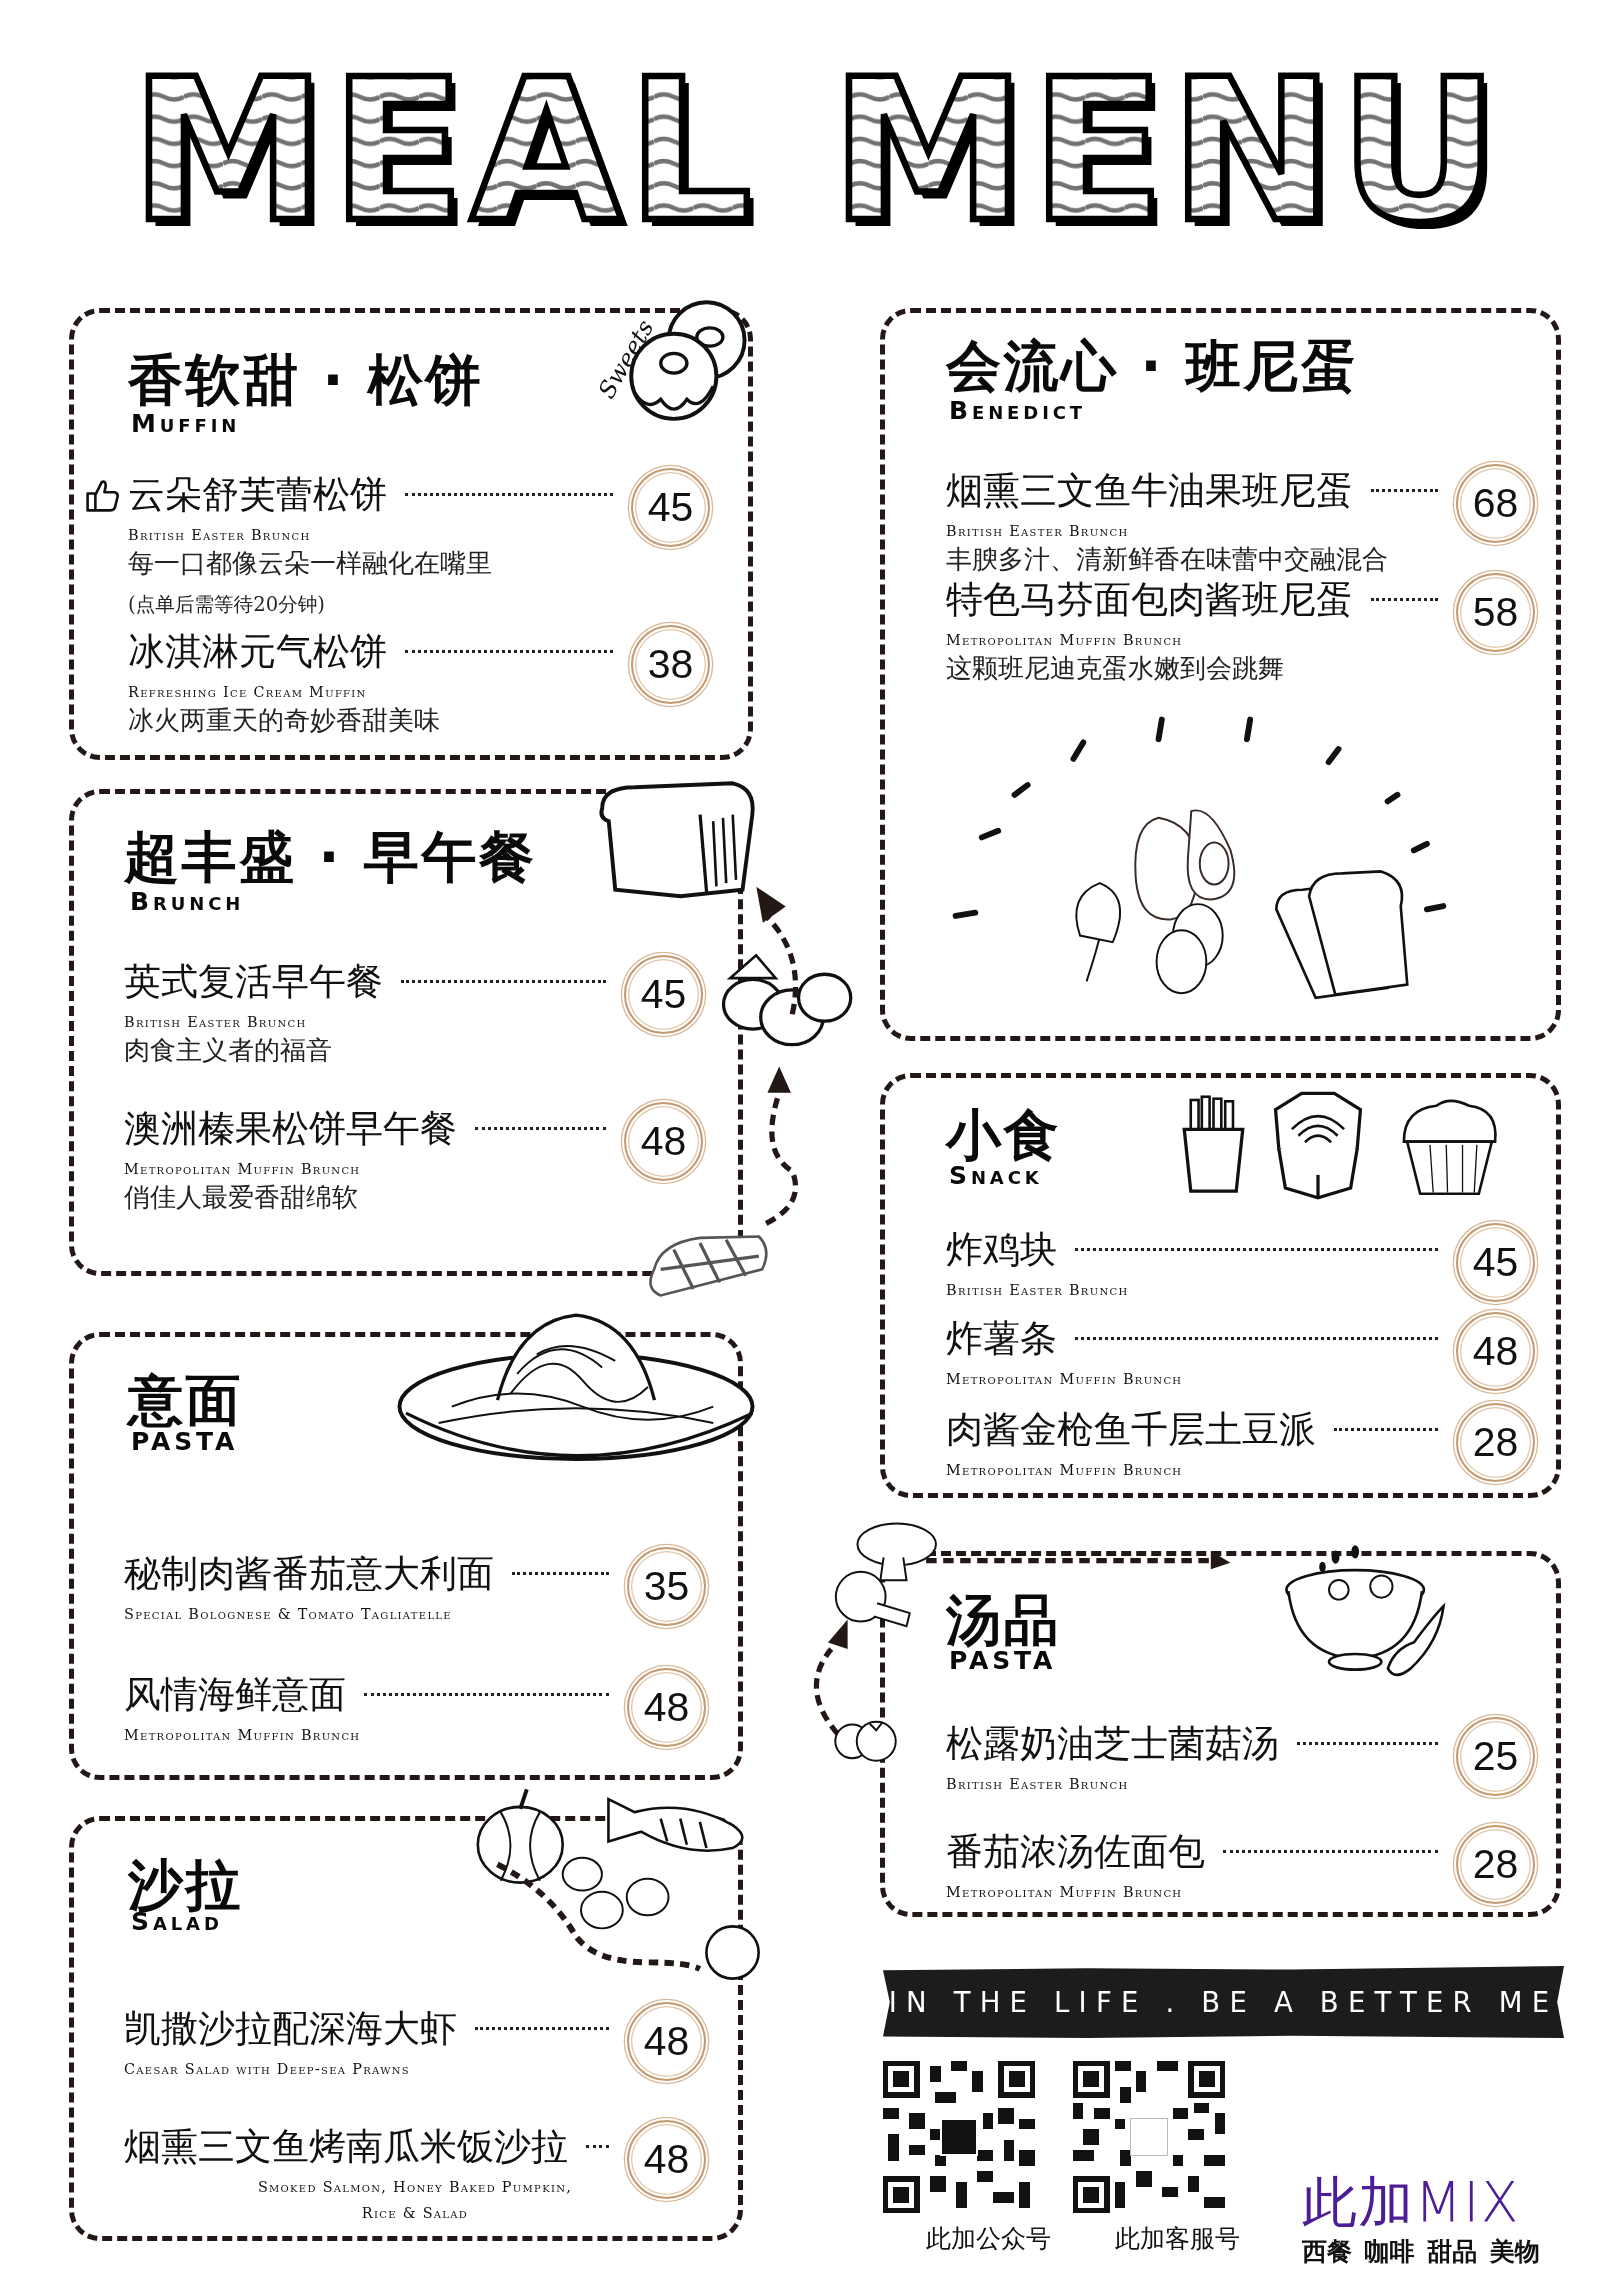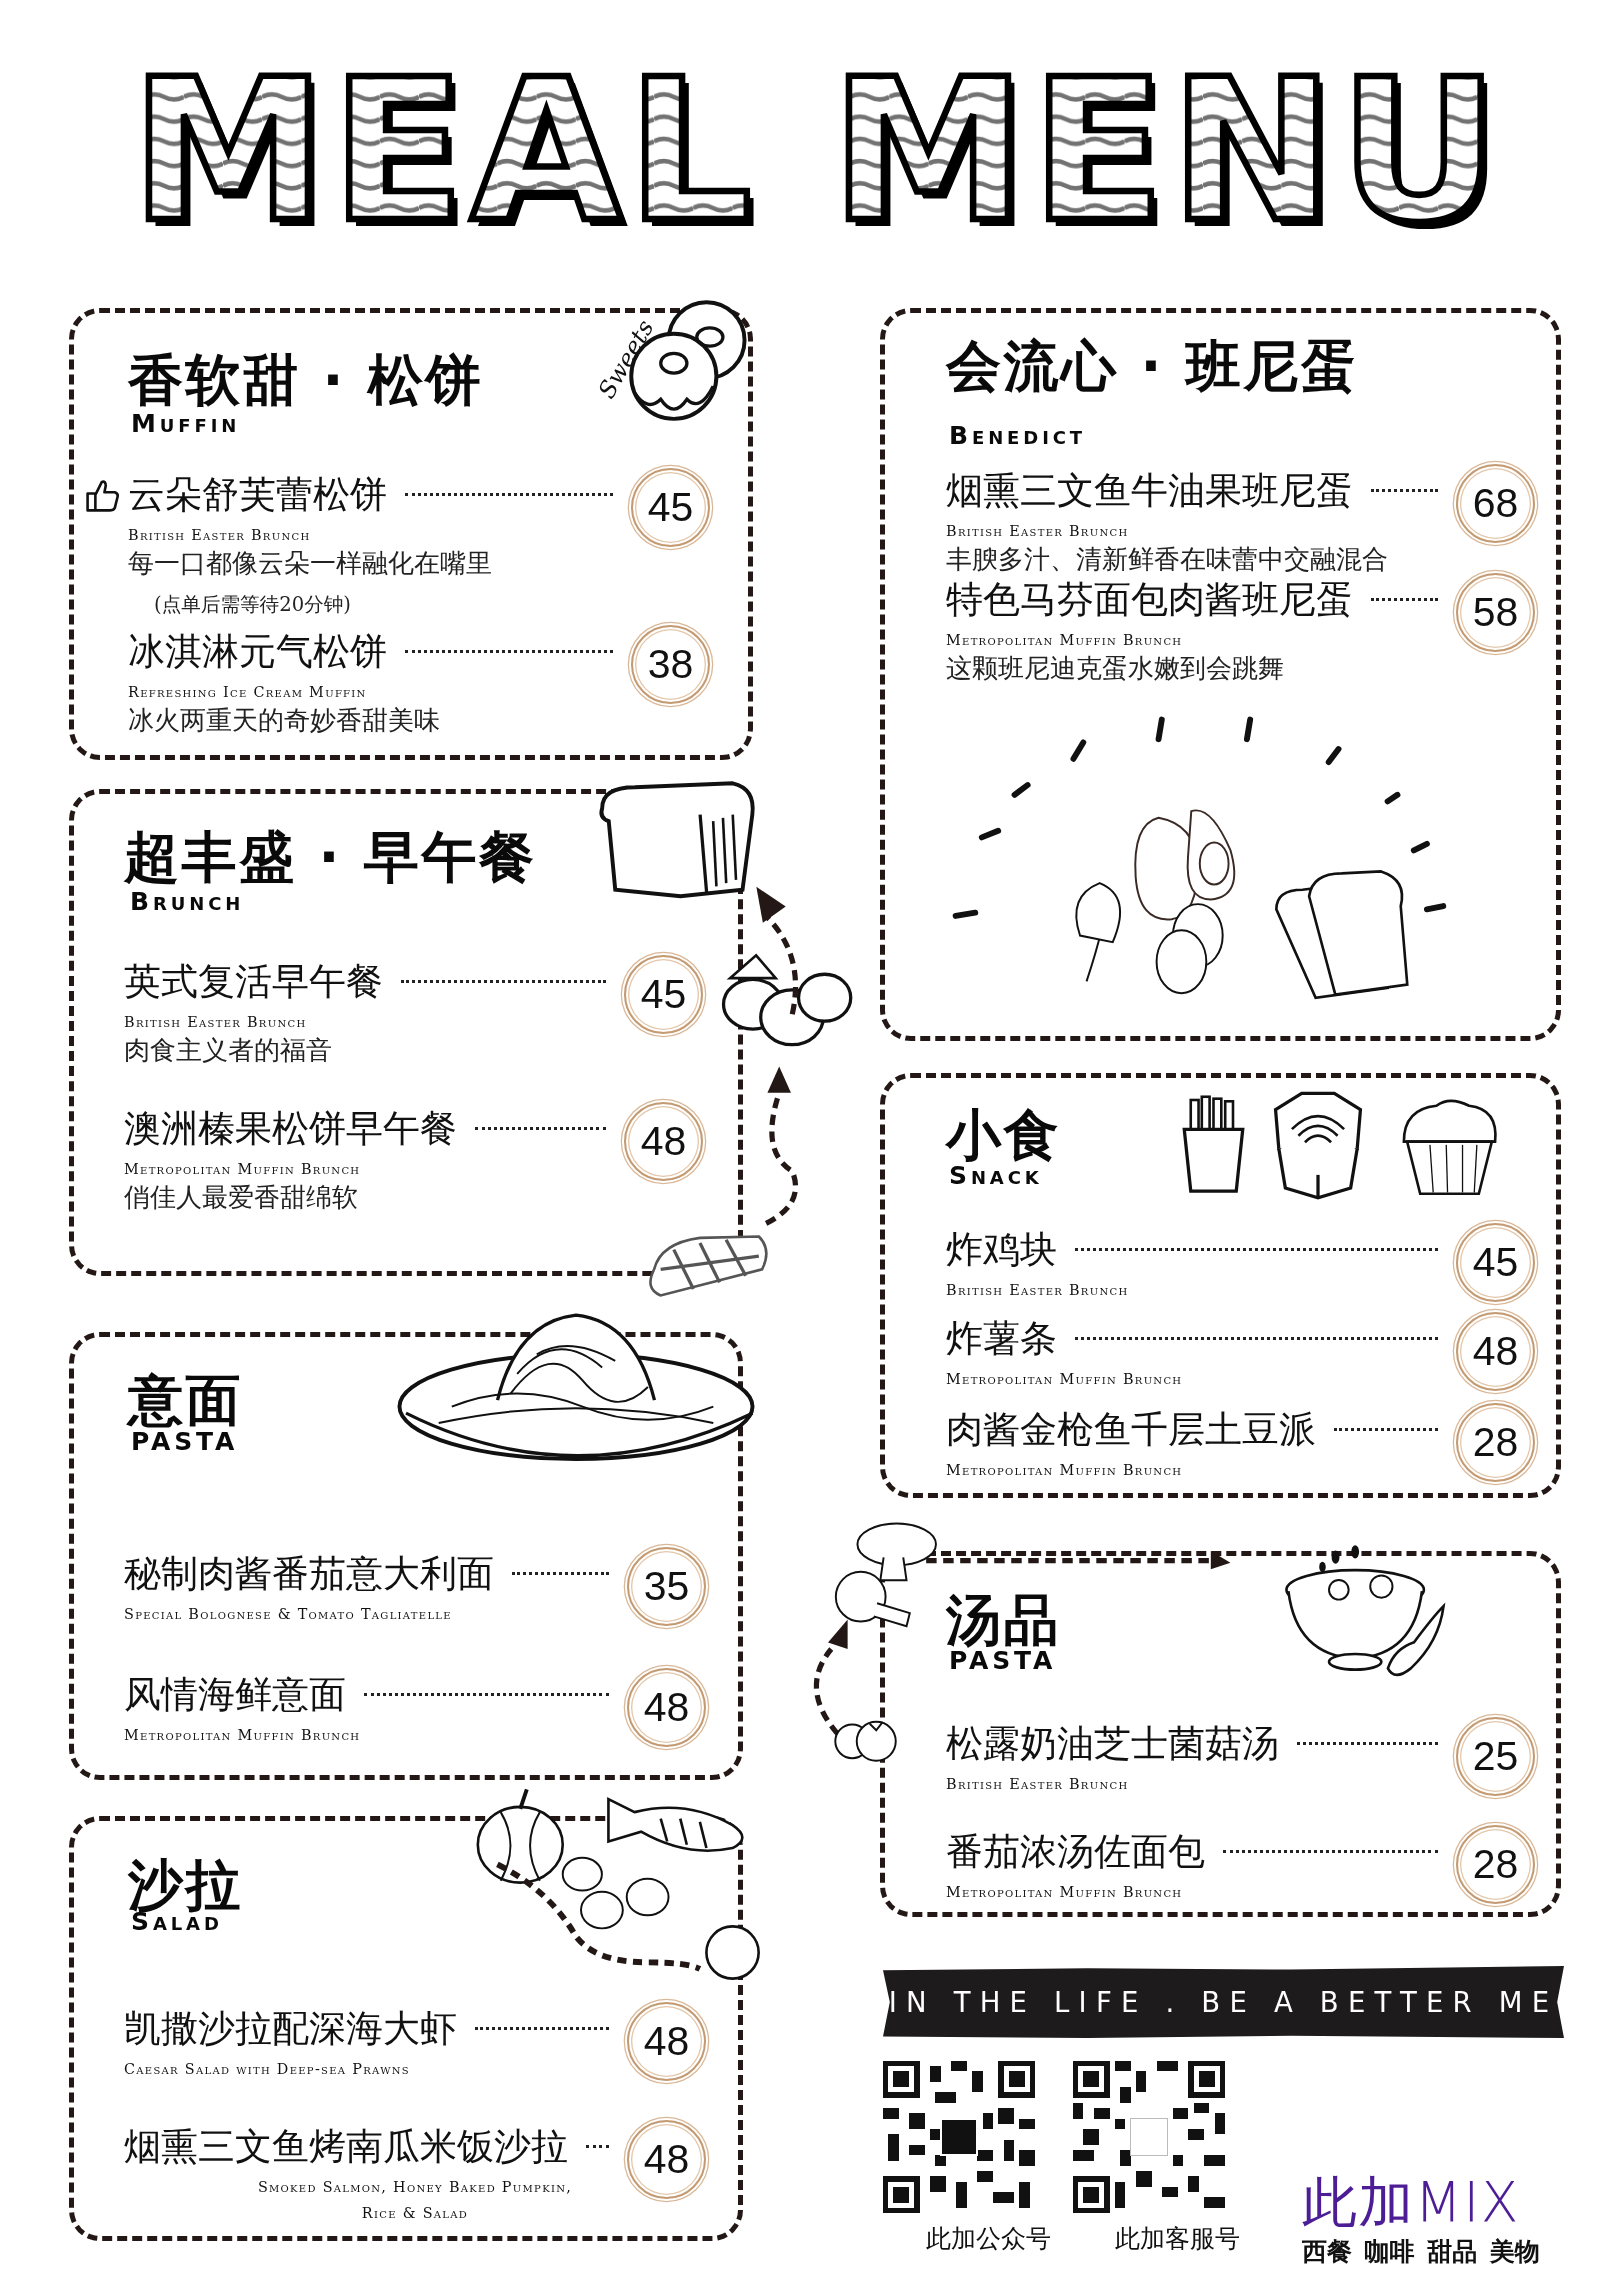--- a/index.html
+++ b/index.html
@@ -79,21 +79,20 @@
     font-size: 26px;
     color: #222;
     margin-top: 3.9px;
     white-space: nowrap;
   }
   .item-note {
     font-family: "DejaVu Serif", serif;
     font-size: 19.6px;
     color: #222;
     margin-top: 9.2px;
-    margin-left: 26px;
   }
 
   .deco { position: absolute; }
   .deco svg { width: 100%; height: 100%; overflow: visible; }
 
   
   .banner {
     position: absolute; left: 883px; top: 1966px; width: 681px; height: 72px;
     background: #1d1b1b;
     display: flex; align-items: center; justify-content: center;
@@ -312,21 +311,21 @@
     <span class="item-name">烟熏三文鱼烤南瓜米饭沙拉</span>
     <span class="leader"></span>
     <span class="price">48</span>
   </div>
   <div class="item-en">Smoked Salmon, Honey Baked Pumpkin,</div>
   <div class="item-en" style="margin-top:10.5px;">Rice &amp; Salad</div>
 </div>
 
 <div class="box" style="left:880px; top:308px; width:681px; height:733px;"></div>
 <div class="sec-title" style="left:946px; top:330px;">会流心 · 班尼蛋</div>
-<div class="sec-sub" style="left:949px; top:396px;margin-top:25px;">Benedict</div>
+<div class="sec-sub" style="left:949px; top:396px;">Benedict</div>
 
 <div class="item" style="left:946px; top:461px; width:589px;">
   <div class="item-row">
     <span class="item-name">烟熏三文鱼牛油果班尼蛋</span>
     <span class="leader"></span>
     <span class="price">68</span>
   </div>
   <div class="item-en">British Easter Brunch</div>
   <div class="item-desc">丰腴多汁、清新鲜香在味蕾中交融混合</div>
 </div>

